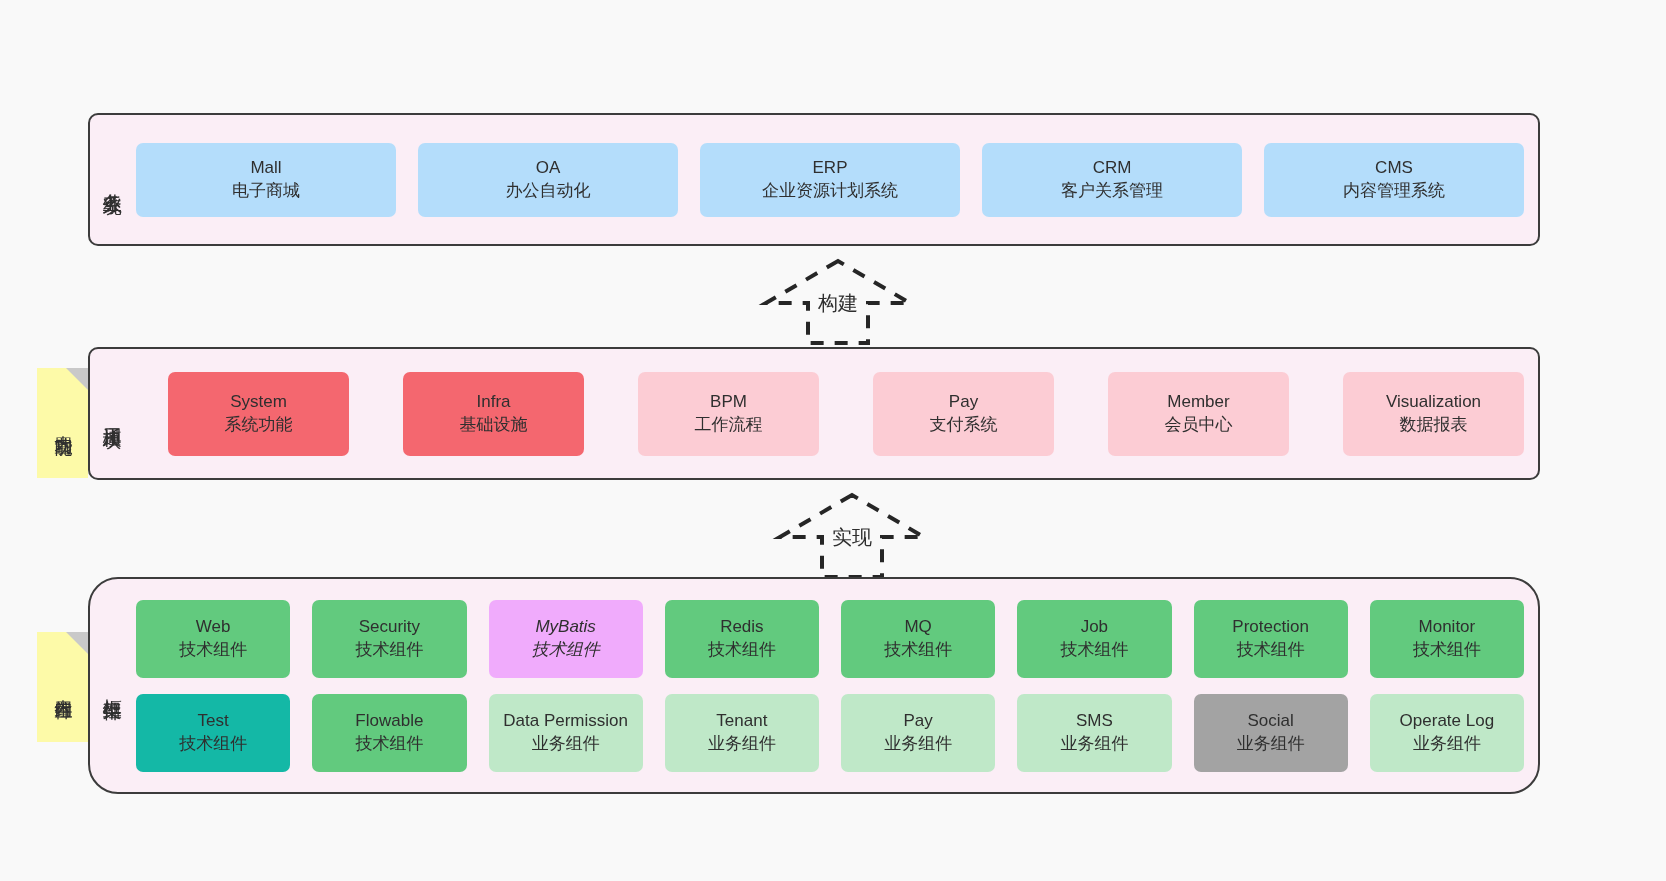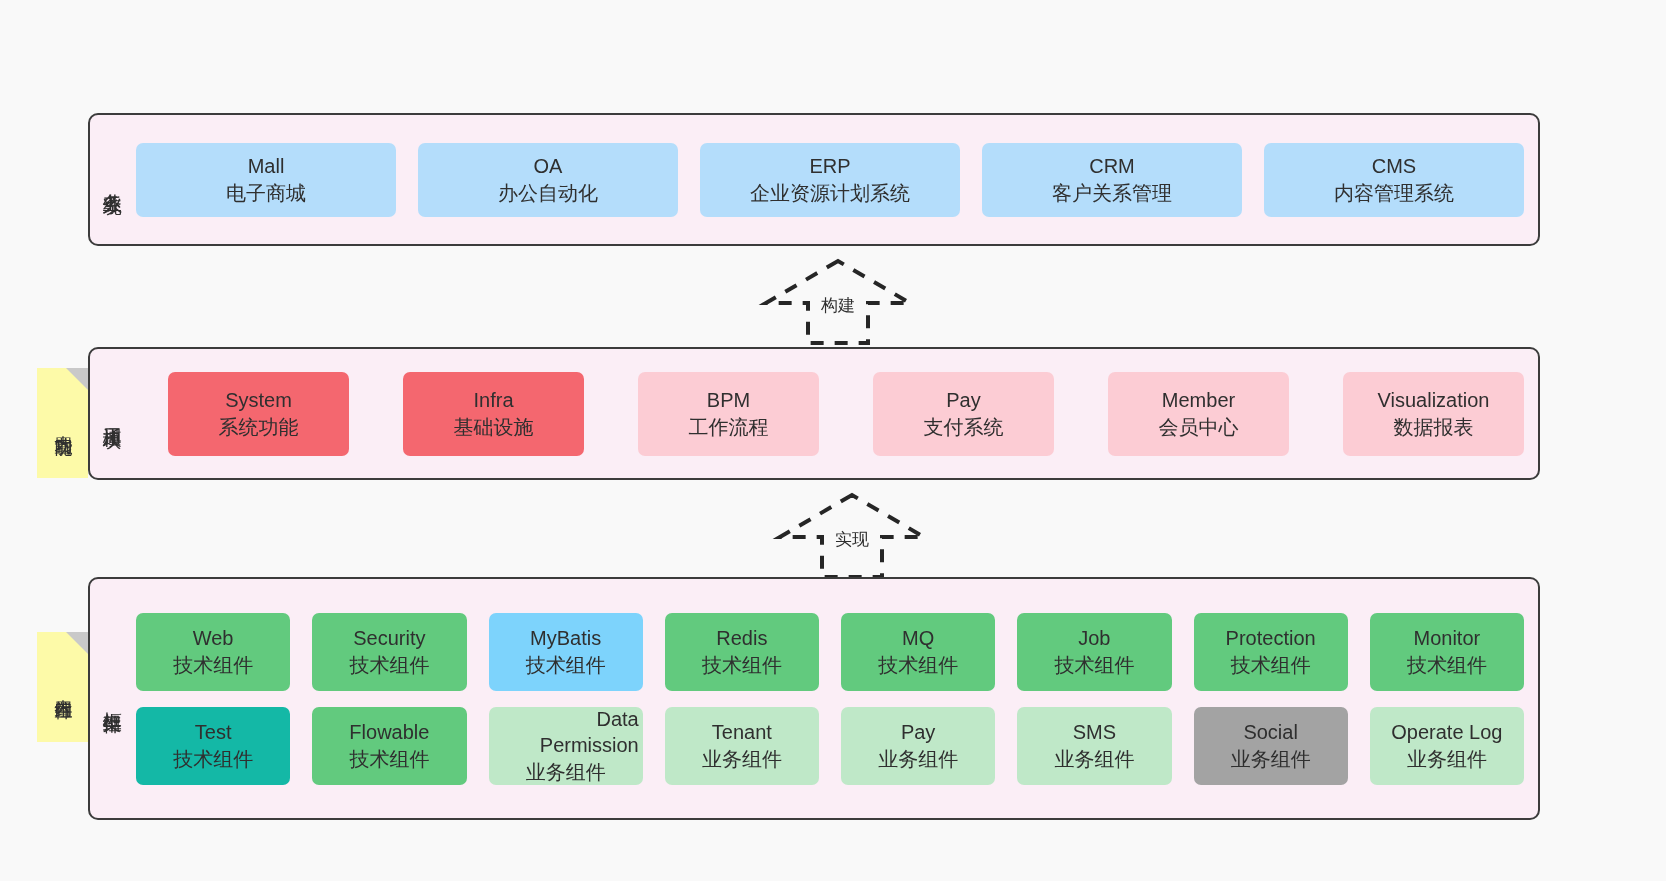--- a/index.html
+++ b/index.html
@@ -59,38 +59,38 @@
   }
   .card {
     flex: 1 1 0;
     box-sizing: border-box;
     border-radius: 7px;
     display: flex;
     flex-direction: column;
     align-items: center;
     justify-content: center;
     text-align: center;
-    font-size: 20px;
+    font-size: 17px;
     line-height: 1.32;
     color: #2f2f2f;
     padding: 6px 4px;
   }
   .card .t1 { white-space: normal; }
   .card .t2 { white-space: nowrap; }
 
   
   #layer-business { left: 88px; top: 113px; width: 1452px; height: 133px; }
   #layer-business .card { height: 74px; background: #b4ddfb; }
 
   
   #layer-modules { left: 88px; top: 347px; width: 1452px; height: 133px; }
   #layer-modules .card { height: 84px; margin-left: 32px; }
 
   
-  #layer-framework { left: 88px; top: 577px; width: 1452px; height: 243px; }
+  #layer-framework { left: 88px; top: 577px; width: 1452px; height: 217px; border-radius: 30px; }
   #layer-framework .card { height: 78px; }
 
   
   .note {
     position: absolute;
     box-sizing: border-box;
     background: #fdfaa8;
     display: flex;
     align-items: center;
     justify-content: center;
@@ -121,21 +121,21 @@
     height: 92px;
   }
   #arrow-build { left: 748px; top: 255px; }
   #arrow-impl  { left: 762px; top: 489px; }
   .arrow svg { display: block; overflow: visible; }
   .arrow-label {
     position: absolute;
     left: 50%;
     transform: translateX(-50%);
     bottom: 30px;
-    font-size: 17px;
+    font-size: 20px;
     color: #2f2f2f;
     background: transparent;
     white-space: nowrap;
   }
 </style>
 </head>
 <body>
 
 <div class="canvas">
 
@@ -218,21 +218,21 @@
     <div class="layer-body">
       <div class="card-row">
         <div class="card" style="background: rgb(98, 202, 126);">
           <span class="t1">Web</span>
           <span class="t2">技术组件</span>
         </div>
         <div class="card" style="background: rgb(98, 202, 126);">
           <span class="t1">Security</span>
           <span class="t2">技术组件</span>
         </div>
-        <div class="card" style="background: #7dd3fc;">
+        <div class="card" style="background: #f0abfc; font-style: italic;">
           <span class="t1">MyBatis</span>
           <span class="t2">技术组件</span>
         </div>
         <div class="card" style="background: rgb(98, 202, 126);">
           <span class="t1">Redis</span>
           <span class="t2">技术组件</span>
         </div>
         <div class="card" style="background: rgb(98, 202, 126);">
           <span class="t1">MQ</span>
           <span class="t2">技术组件</span>

